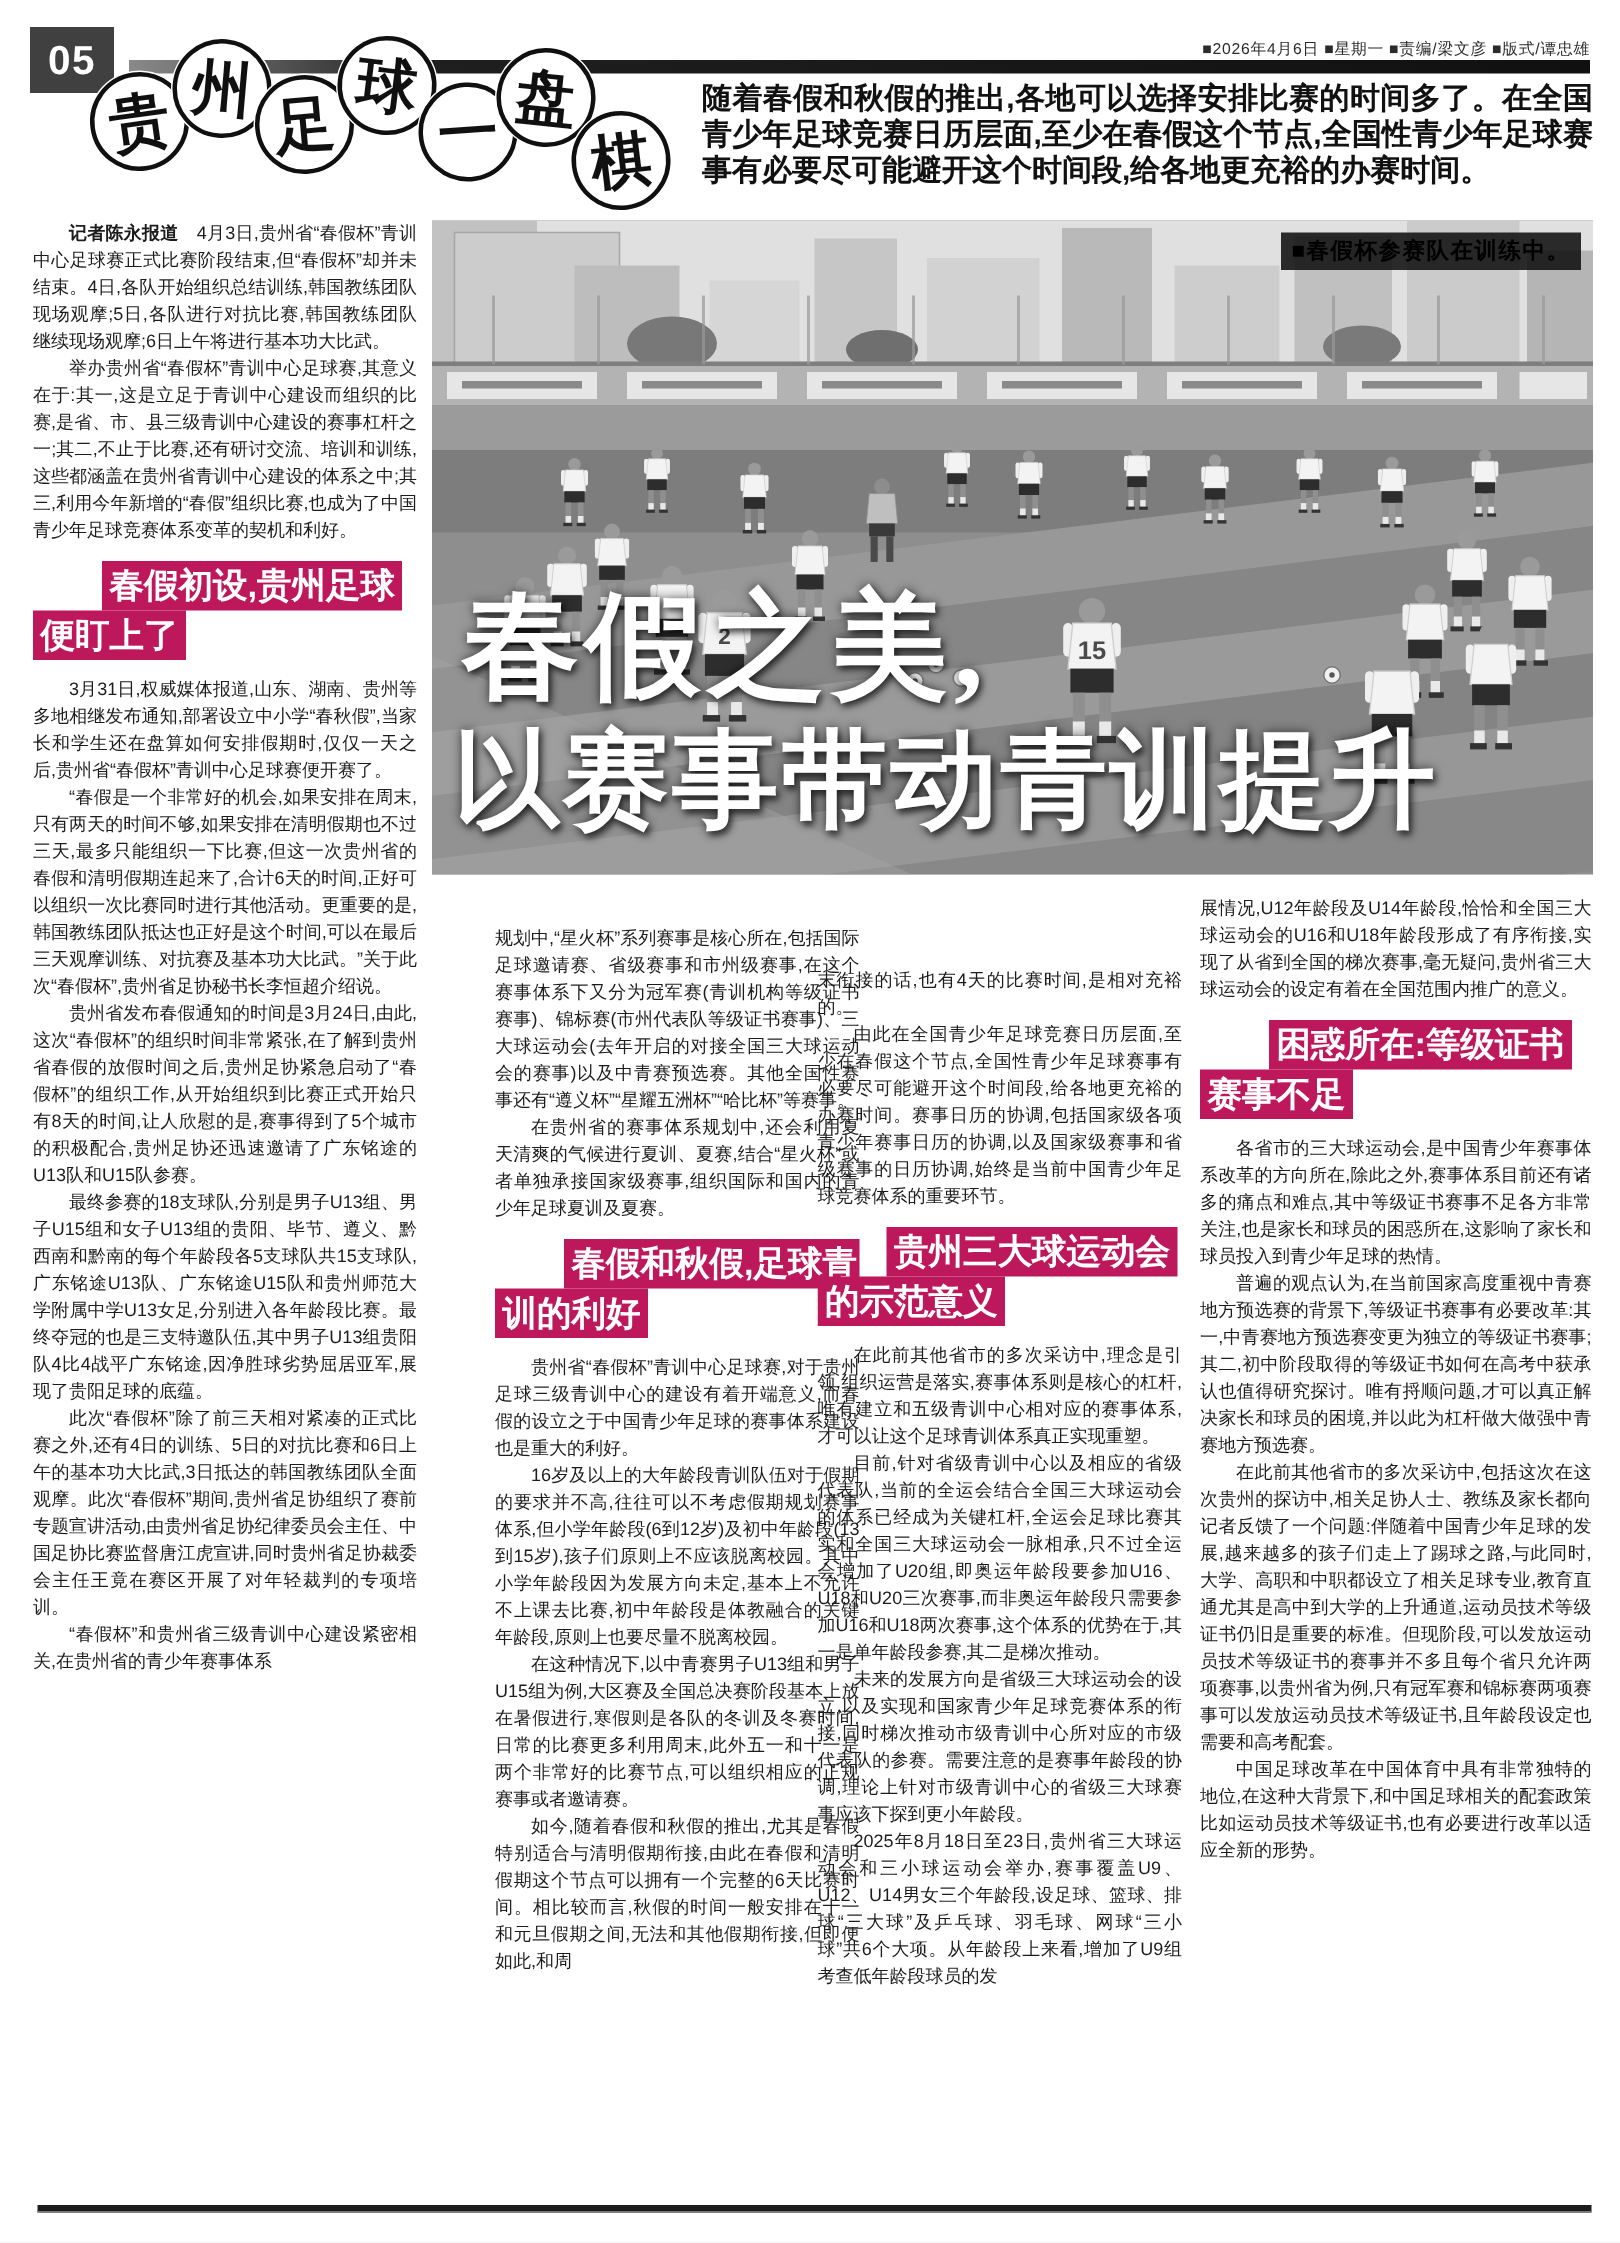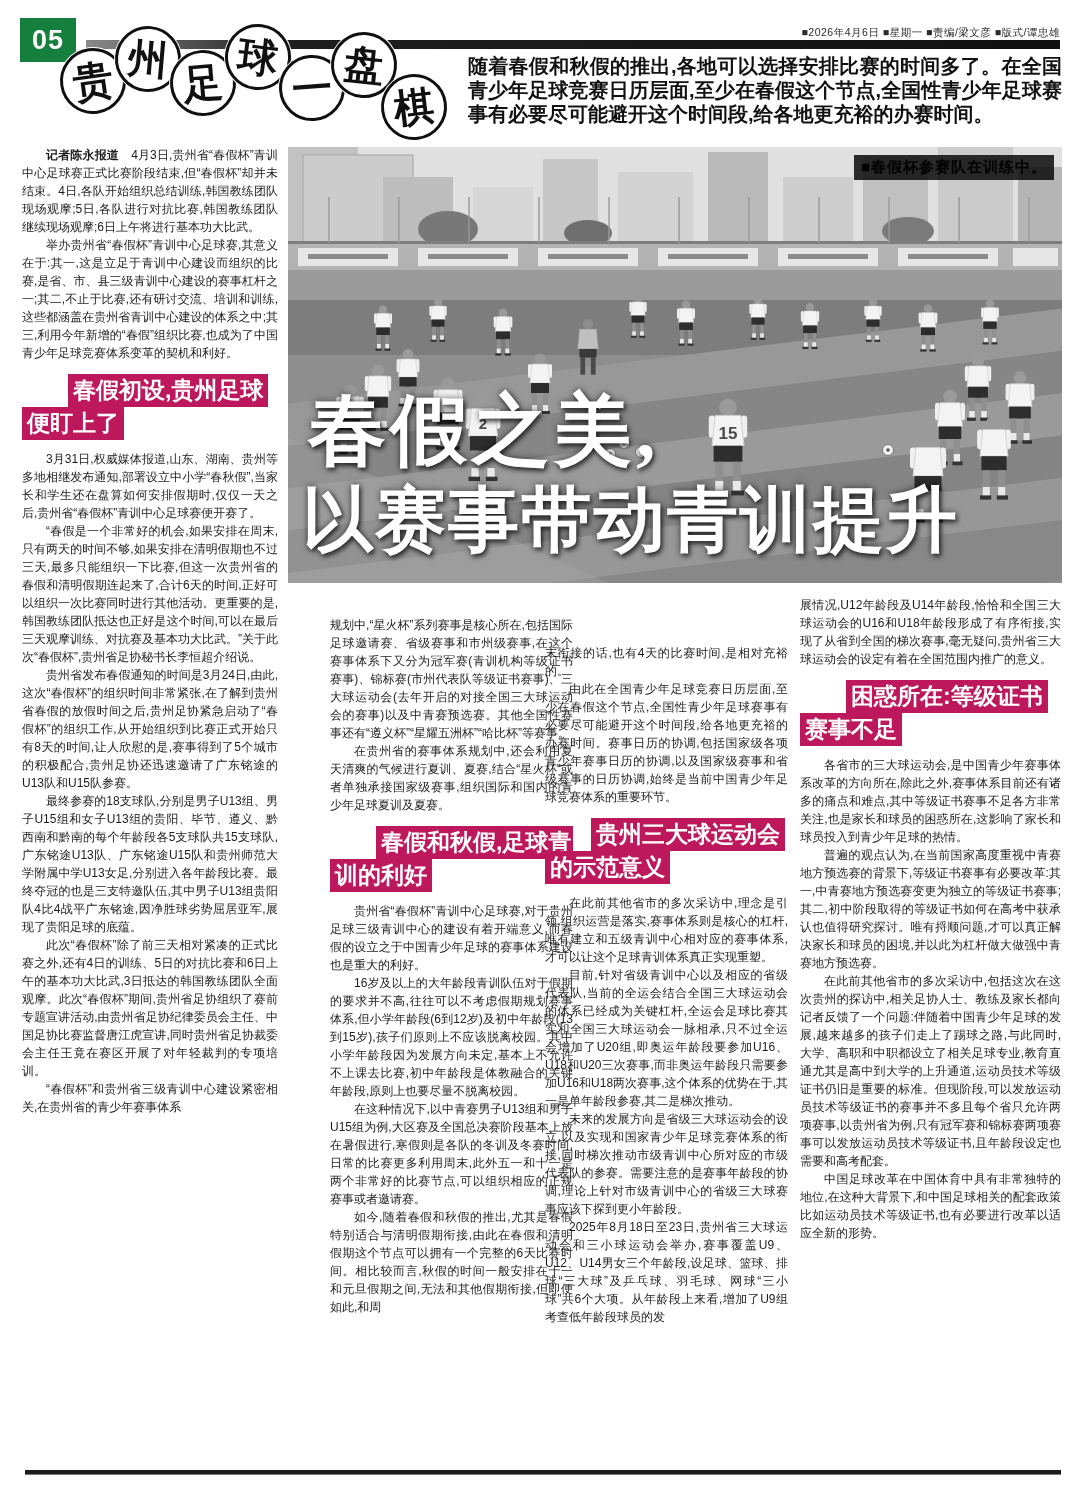--- a/index.html
+++ b/index.html
@@ -1,20 +1,20 @@
 <!DOCTYPE html>
 <html><head>
 <meta charset="utf-8">
 <style>
   html,body{margin:0;padding:0;background:#e9e9e9;}
   #page{position:relative;width:1080px;height:1495px;background:#ffffff;margin:0 auto;
         font-family:"Liberation Sans",sans-serif;color:#1c1c1c;overflow:hidden;}
 
   
-  #pagenum{position:absolute;left:20px;top:18px;width:56px;height:44px;background:#15803d;
+  #pagenum{position:absolute;left:20px;top:18px;width:56px;height:44px;background:#404040;
            color:#fff;font-size:27px;font-weight:bold;display:flex;align-items:center;
            justify-content:center;letter-spacing:1px;}
   #dateline{position:absolute;right:20px;top:26px;width:600px;text-align:right;
             font-size:10.5px;color:#2b2b2b;letter-spacing:.5px;}
   #headbar{position:absolute;left:86px;top:40px;width:974px;height:9px;
            background:linear-gradient(to right,#8a8a8a,#1f1f1f 20%,#101010);}
 
   
   .mchar{position:absolute;width:60px;height:60px;border:3px solid #101010;border-radius:50%;
          background:#fff;display:flex;align-items:center;justify-content:center;

